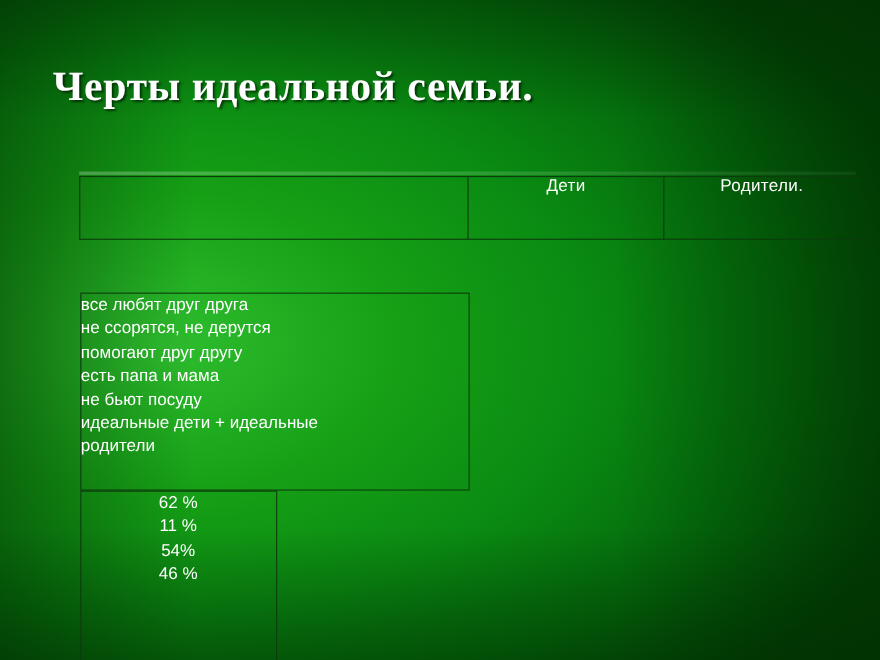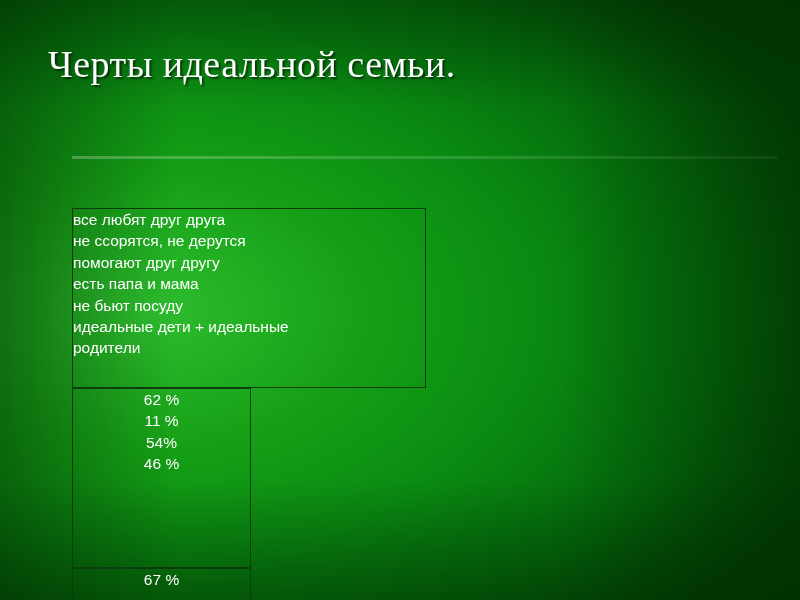--- a/index.html
+++ b/index.html
@@ -27,24 +27,24 @@
     inset: 0;
     background:
       linear-gradient(to right, rgba(0,40,0,0.45) 0%, rgba(0,0,0,0) 22%, rgba(0,0,0,0) 70%, rgba(0,45,0,0.5) 100%),
       linear-gradient(to bottom, rgba(0,35,0,0.35) 0%, rgba(0,0,0,0) 18%, rgba(0,0,0,0) 80%, rgba(0,40,0,0.45) 100%);
     pointer-events: none;
   }
 
   #title {
     position: absolute;
     left: 48px;
-    top: 43px;
+    top: 58px;
     width: 700px;
     font-family: "Liberation Serif", serif;
-    font-weight: normal;
+    font-weight: bold;
     font-size: 38px;
     line-height: 1.15;
     color: #ffffff;
     text-shadow: 2px 2px 2px rgba(0,0,0,0.55);
     letter-spacing: 0.5px;
     z-index: 3;
   }
 
   #table-wrap {
     position: absolute;
@@ -116,20 +116,25 @@
 <body>
 
 <div id="slide">
 
   <div id="title">Черты идеальной семьи.</div>
 
   <div id="table-wrap">
     <div class="top-edge"></div>
     <table class="t">
       <tbody>
+          <tr class="hdr-row">
+        <td class="col-label blank"></td>
+        <td class="col-kids">Дети</td>
+        <td class="col-par">Родители.</td>
+      </tr>
       <tr class="r1">
         <td class="col-label cell-pad lbl-line">все любят друг друга
 не ссорятся, не дерутся
 помогают друг другу
 есть папа и мама
 не бьют посуду
 идеальные дети + идеальные
 родители</td>
         <td class="col-kids cell-num num-line">62 %
 11 %

